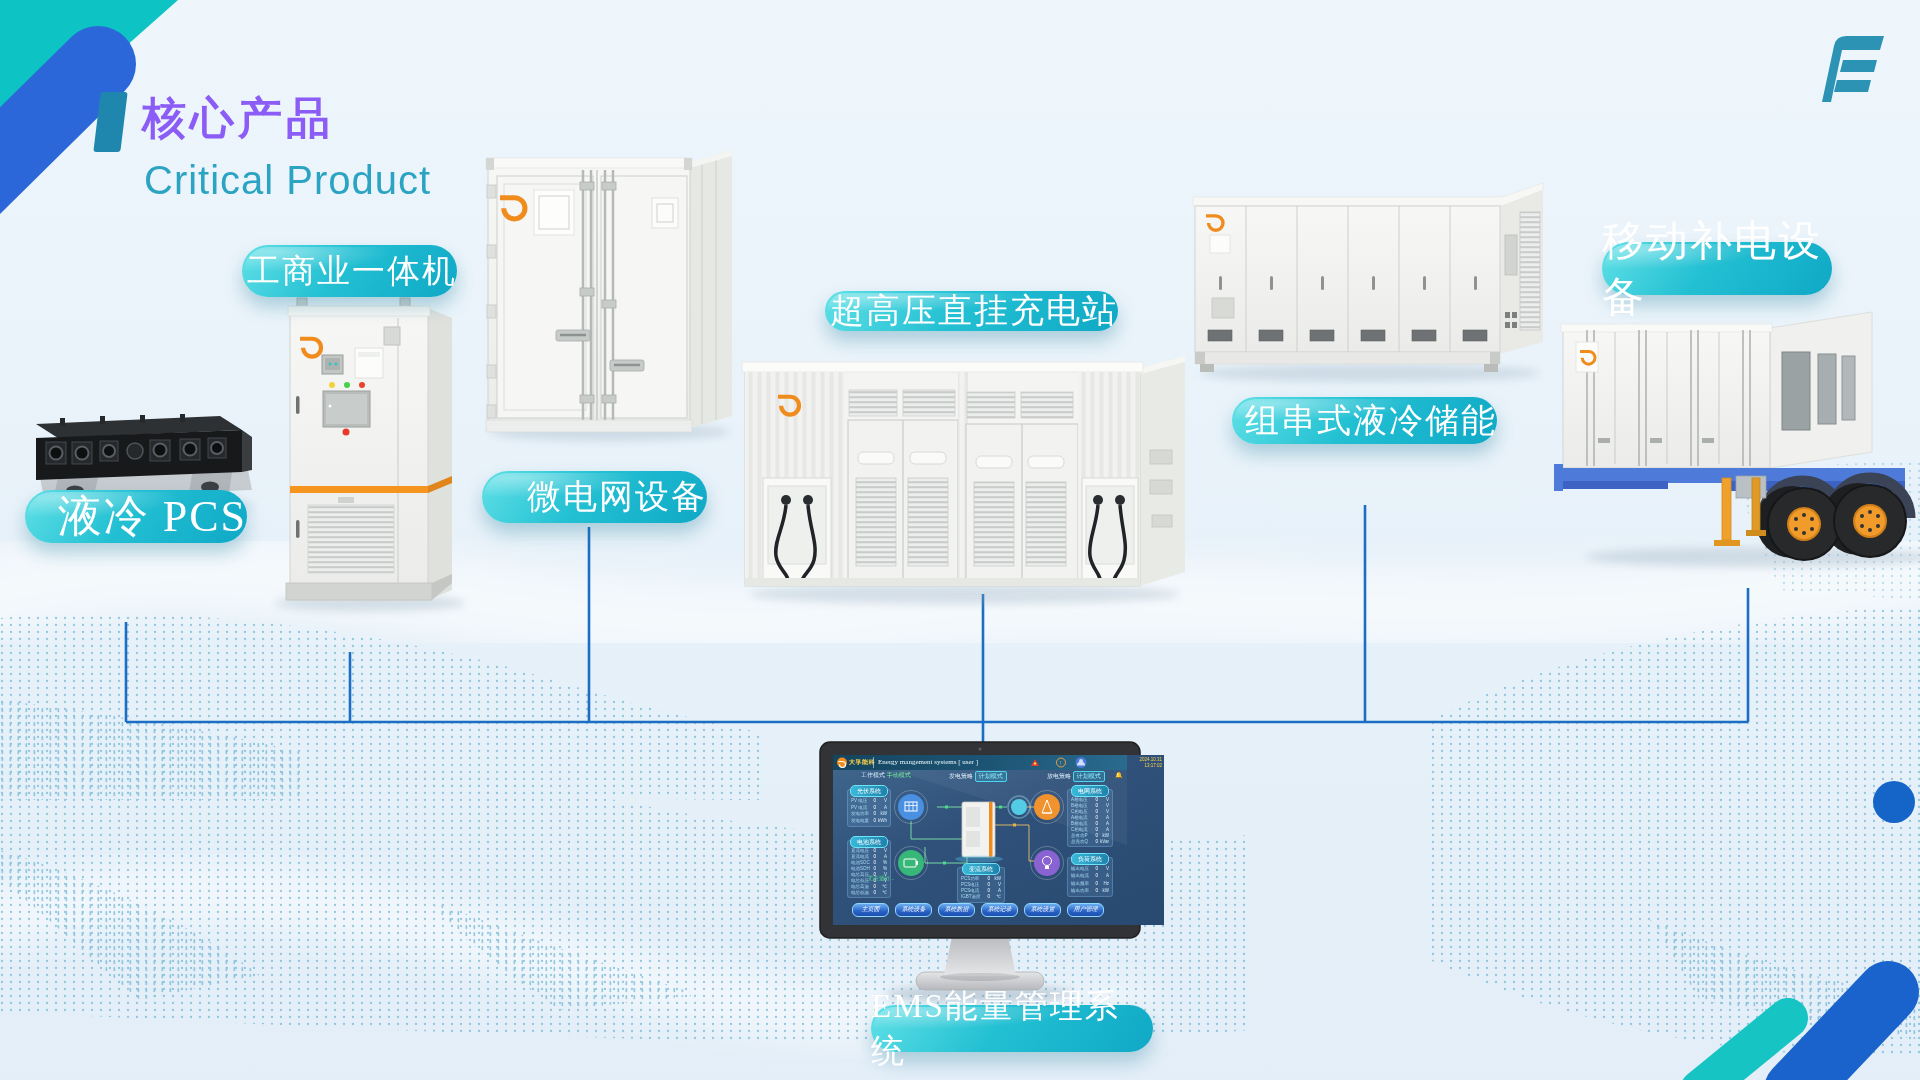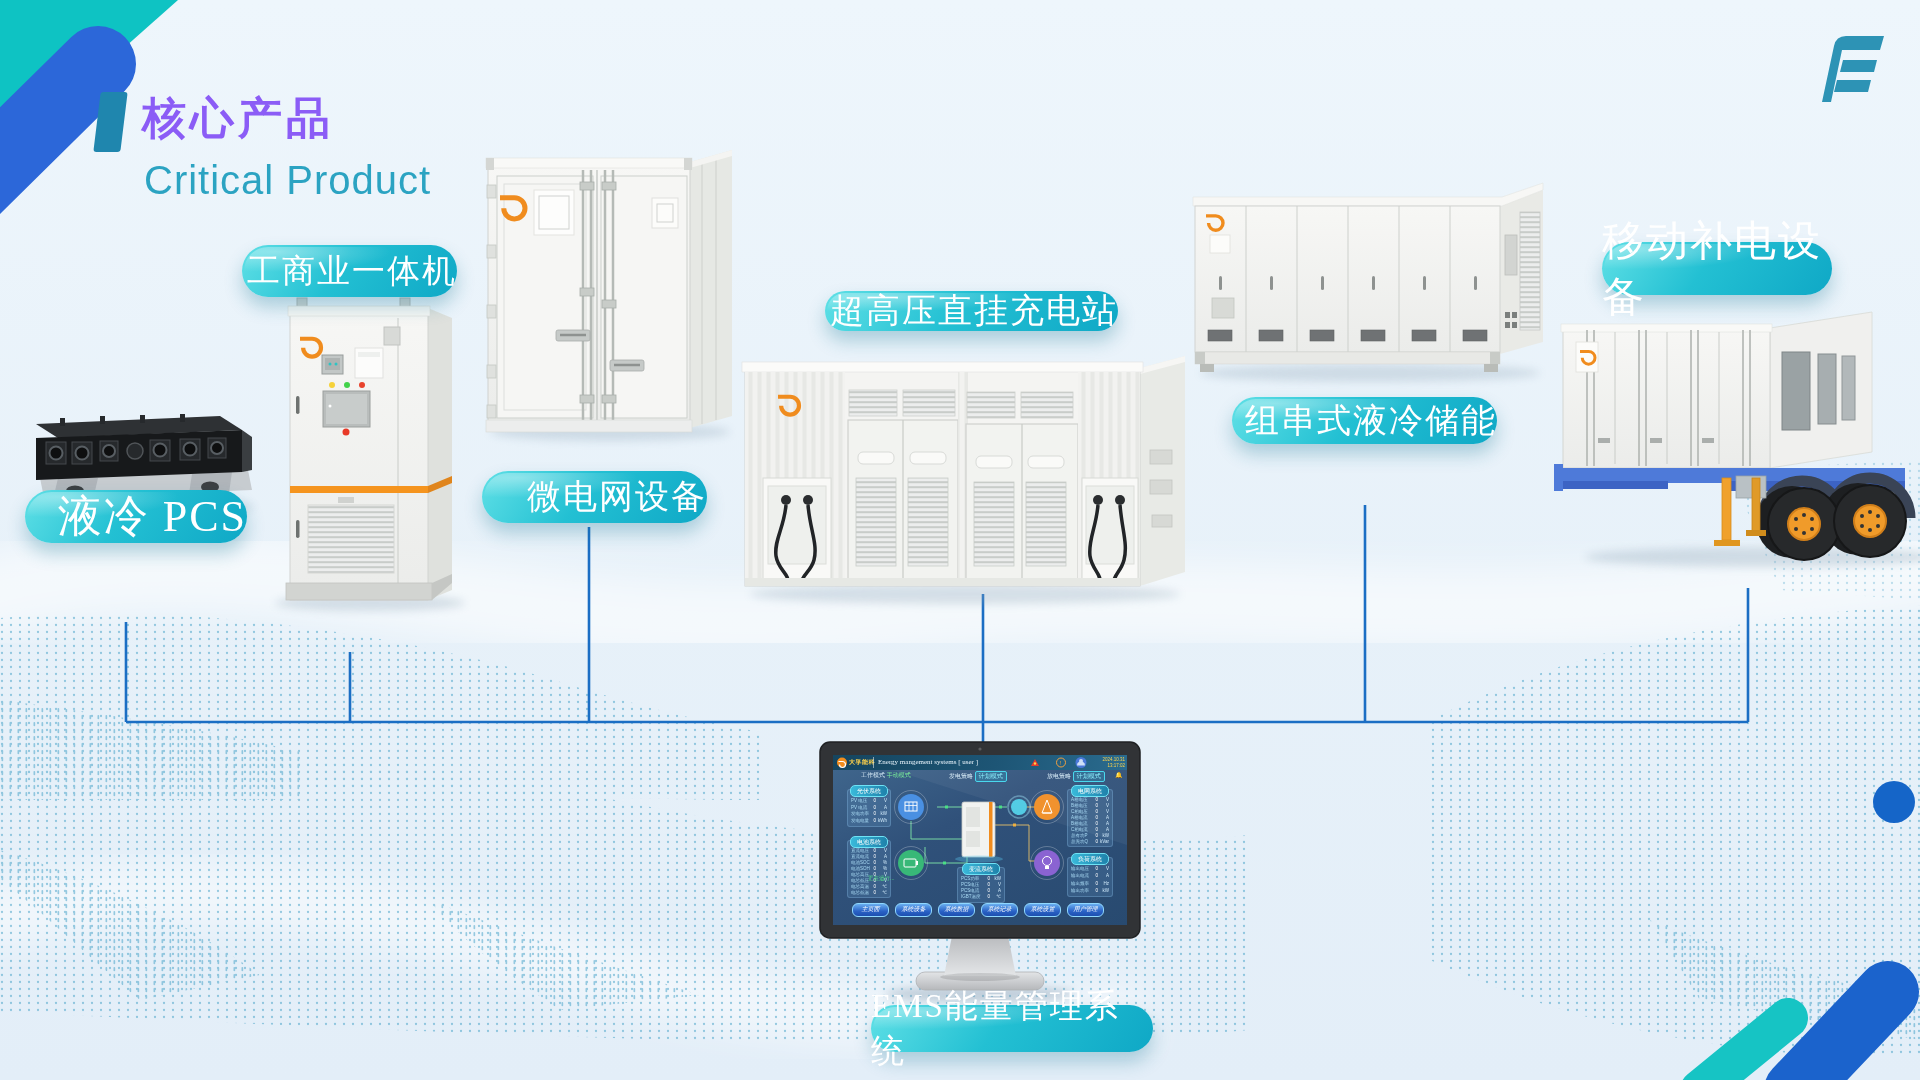--- a/index.html
+++ b/index.html
@@ -14,21 +14,21 @@
   
   .pill{position:absolute;border-radius:999px;color:#fff;display:flex;align-items:center;justify-content:flex-end;
         font-family:"Liberation Serif",serif;letter-spacing:2px;
         background:linear-gradient(125deg,#5fe0e6 0%,#23c0d3 45%,#0fa8c6 100%);
         box-shadow:0 10px 18px rgba(24,118,150,.30);}
   .pill::before{content:"";position:absolute;inset:2px;border-radius:999px;
         background:radial-gradient(130% 100% at 15% 10%,rgba(255,255,255,.38),rgba(255,255,255,0) 42%);}
   .pill span{position:relative;}
   
   .scr{position:absolute;left:833px;top:755px;width:294px;height:170px;overflow:hidden;
-       background:linear-gradient(155deg,#41688e 0%,#30517a 40%,#284a70 100%);}
+       background:linear-gradient(155deg,#41688e 0%,#30517a 40%,#284a70 100%);padding-left:37px;}
   .scr .shead{position:absolute;left:0;top:0;width:294px;height:15px;
        background:linear-gradient(100deg,#15455f 0%,#1d5575 55%,#2a6b8e 100%);}
   .sbrand{position:absolute;left:16px;top:3px;font-size:6px;color:#ffd34a;font-weight:bold;letter-spacing:.5px;}
   .sdivider{position:absolute;left:40px;top:2px;width:1px;height:11px;background:rgba(255,255,255,.5);}
   .stitle{position:absolute;left:45px;top:3px;font-size:7px;color:#e8f4fc;font-family:"Liberation Serif",serif;}
   .sdate{position:absolute;right:2px;top:2px;font-size:4.5px;line-height:5.5px;color:#ffd34a;text-align:right;}
   .smodes{position:absolute;left:0;top:16px;width:294px;height:12px;font-size:6px;color:#d8ecf8;}
   .smodes b{font-weight:normal;}
   .mgreen{color:#7df29b;}
   .mchip{display:inline-block;padding:0 3px;border:0.5px solid #49d8ee;border-radius:2px;background:rgba(40,190,225,.22);color:#8ff2ff;}

